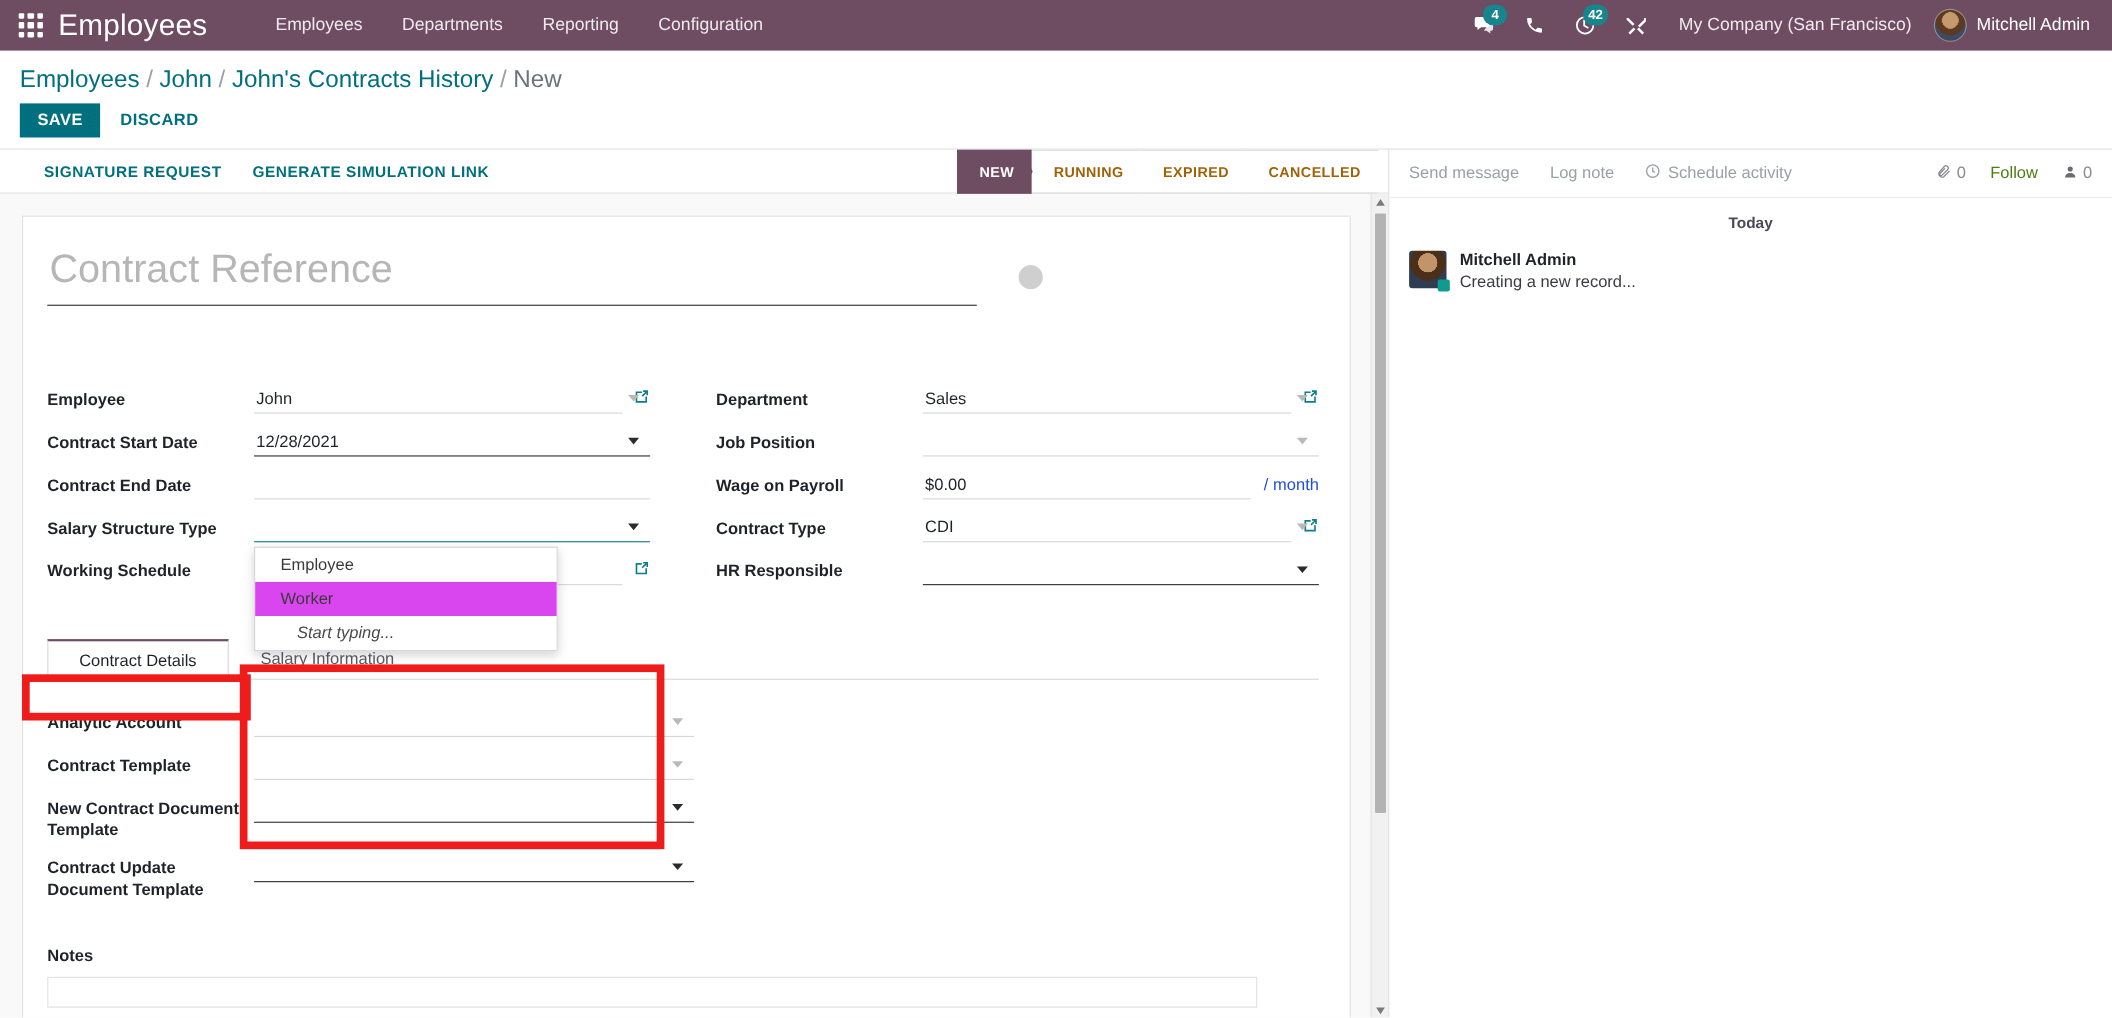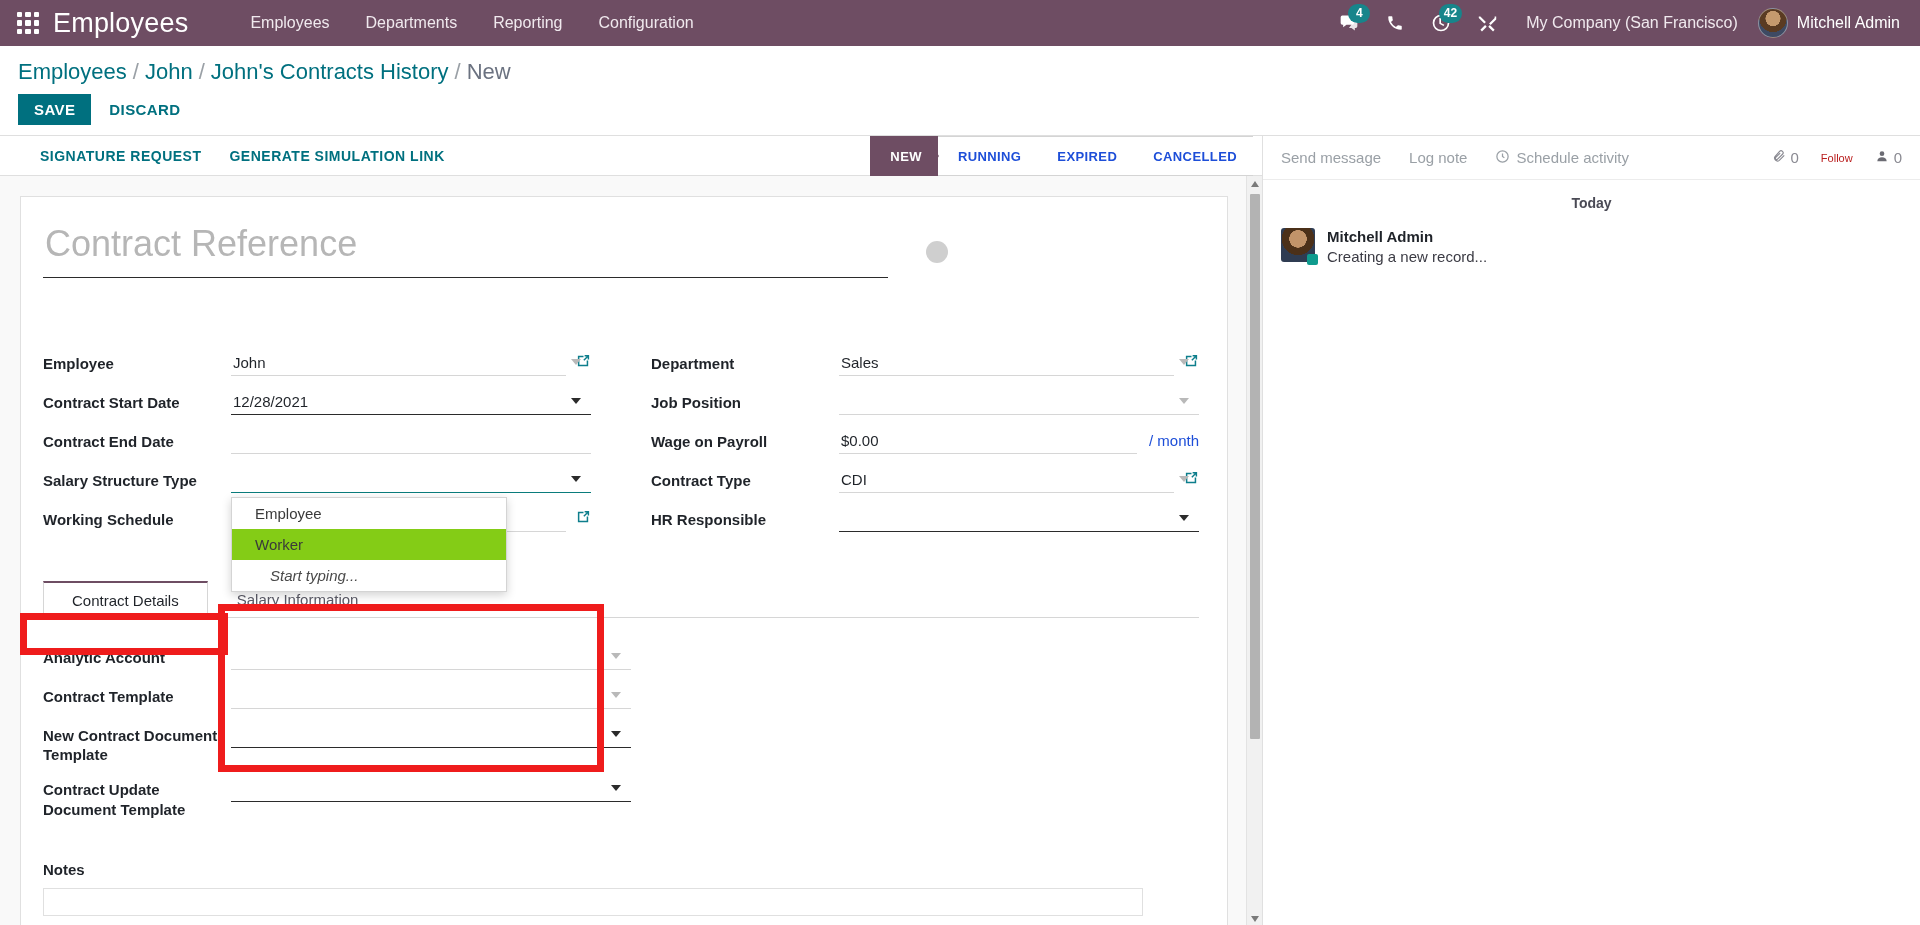--- a/index.html
+++ b/index.html
@@ -91,21 +91,21 @@
   .hdr-btn {
     background: none; border: none; font-family: inherit;
     color: #00707f; font-size: 14px; font-weight: 700; letter-spacing: .5px;
     padding: 0 14px; cursor: pointer; height: 100%;
   }
   .hdr-btn:first-child { margin-left: 26px; }
   .statusbar { position: absolute; right: 9px; top: 0; display: flex; height: 40px; align-items: stretch; }
   .stage {
     display: flex; align-items: center; padding: 0 16px 0 20px;
     font-size: 13px; font-weight: 700; letter-spacing: .4px;
-    color: #1d4ed8; background: #fff; position: relative;
+    color: #a16207; background: #fff; position: relative;
     border-top: 1px solid #d4d4d4; border-bottom: 1px solid #d4d4d4;
     cursor: pointer;
   }
   .stage::after {
     content: ""; position: absolute; right: -10px; top: 0; bottom: 0; width: 20px;
     background: inherit; z-index: 2;
     clip-path: polygon(0 0, 55% 50%, 0 100%, 0 100%, 0 0);
     border-right: 1px solid #d4d4d4;
   }
   .stage.active { background: #6e4d63; color: #fff; border-color: #6e4d63; }
@@ -160,21 +160,21 @@
 
   
   .dropdown {
     position: absolute; left: 0; top: 30px; width: 276px;
     background: #fff; border: 1px solid #d4d4d4;
     box-shadow: 0 3px 9px rgba(0,0,0,.18); z-index: 40;
   }
   .dd-item {
     padding: 7px 12px 7px 23px; font-size: 15px; color: #3a3a3a; cursor: pointer;
   }
-  .dd-item.hl { background: #84cc16; }
+  .dd-item.hl { background: #d946ef; }
   .dd-item.hint { font-style: italic; color: #4a4a4a; padding-left: 38px; }
 
   
   .redbox { position: absolute; border: 7px solid #ef1c1c; z-index: 60; pointer-events: none; }
   .redbox.label-hl { left: 20px; top: 477px; width: 208px; height: 42px; }
   .redbox.dd-hl { left: 218px; top: 468px; width: 386px; height: 168px; }
 
   
   .tabs { display: flex; margin-top: 36px; border-bottom: 1px solid #d6d6d6; }
   .tab {
@@ -209,21 +209,21 @@
 
   
   .chatter-top {
     height: 44px; display: flex; align-items: center; padding: 0 18px;
     position: relative; border-bottom: 1px solid #ececec;
   }
   .ch-act { font-size: 15px; color: #9aa0a6; margin-right: 28px; cursor: pointer; }
   .ch-act.with-icon { display: flex; align-items: center; gap: 6px; }
   .chatter-right { position: absolute; right: 18px; display: flex; align-items: center; gap: 22px; }
   .ch-meta { display: flex; align-items: center; gap: 5px; font-size: 15px; color: #8a8a92; cursor: pointer; }
-  .ch-follow { font-size: 11px; color: #b91c1c; cursor: pointer; }
+  .ch-follow { font-size: 15px; color: #4d7c0f; cursor: pointer; }
 
   .today-sep { text-align: center; padding: 14px 16px 6px; }
   .today-sep span { font-size: 14px; color: #4a4a55; font-weight: 700; }
 
   .msg { display: flex; gap: 12px; padding: 10px 18px 14px 18px; }
   .msg-avatar {
     width: 34px; height: 34px; border-radius: 3px; flex: none; position: relative;
     background: radial-gradient(circle at 50% 32%, #c2946a 0 30%, #4b3019 31% 56%, #2f3c52 57% 100%);
   }
   .msg-avatar .pin {

